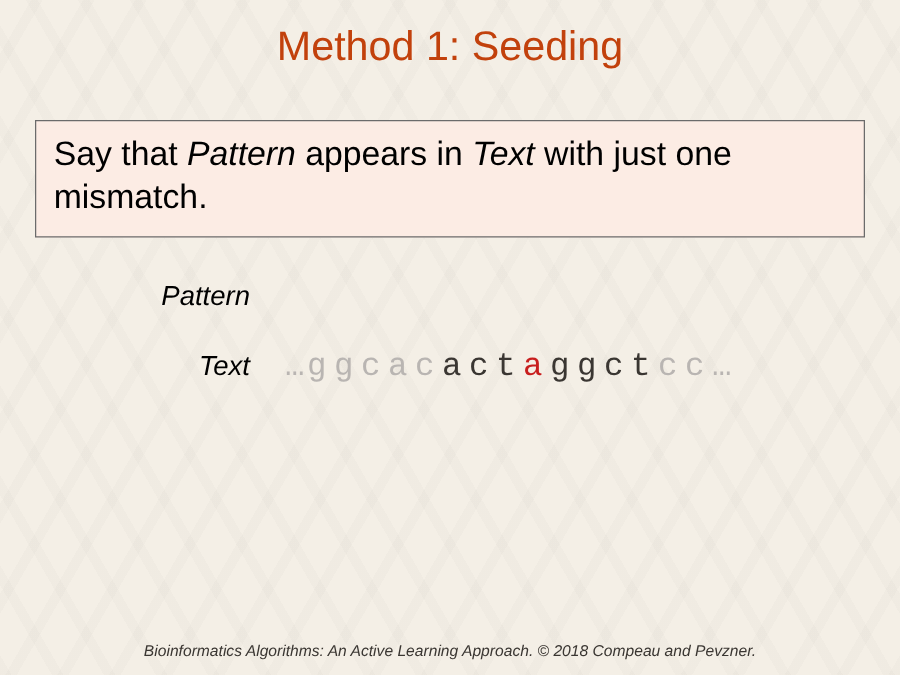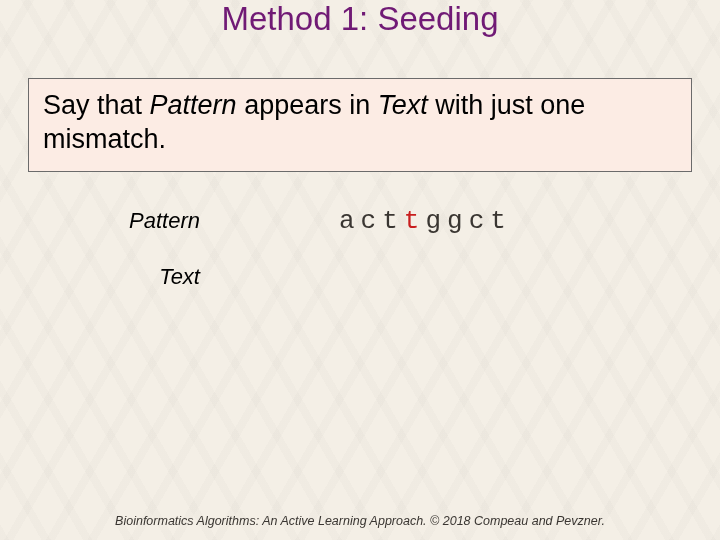--- a/index.html
+++ b/index.html
@@ -12,21 +12,22 @@
     background-image:
       repeating-linear-gradient(60deg, rgba(0,0,0,0.015) 0 8px, transparent 8px 36px),
       repeating-linear-gradient(-60deg, rgba(0,0,0,0.015) 0 8px, transparent 8px 36px);
     position: relative;
     overflow: hidden;
   }
   .title {
     text-align: center;
     font-size: 33px;
     font-weight: 400;
-    color: #701a75;
+    color: #c2410c;
+    padding-top: 18px;
     padding-bottom: 12px;
   }
   .callout {
     margin: 28px 28px 0 28px;
     background: #FCECE4;
     border: 1px solid #6B6B6B;
     padding: 10px 31px 14px 14px;
     font-size: 27px;
     color: #000;
     line-height: 1.25;
@@ -80,22 +81,22 @@
 <div class="title">Method 1: Seeding</div>
 
 <div class="callout">
   <span>Say that </span><em>Pattern</em><span> appears in </span><em>Text</em><span> with just one mismatch.</span>
 </div>
 
 <div class="rows">
 
   <div class="row pattern-row">
     <div class="row-label">Pattern</div>
-    <div class="seq"><span class="c-blk">act</span><span class="c-red">t</span><span class="c-blk">ggct</span></div>
   </div>
 
   <div class="row text-row">
     <div class="row-label">Text</div>
+    <div class="seq"><span class="ell">…</span><span class="c-gray">ggcac</span><span class="c-blk">act</span><span class="c-red">a</span><span class="c-blk">ggct</span><span class="c-gray">cc</span><span class="ell">…</span></div>
   </div>
 
 </div>
 
 <div class="footer">Bioinformatics Algorithms: An Active Learning Approach. © 2018 Compeau and Pevzner.</div>
 
 </body></html>

